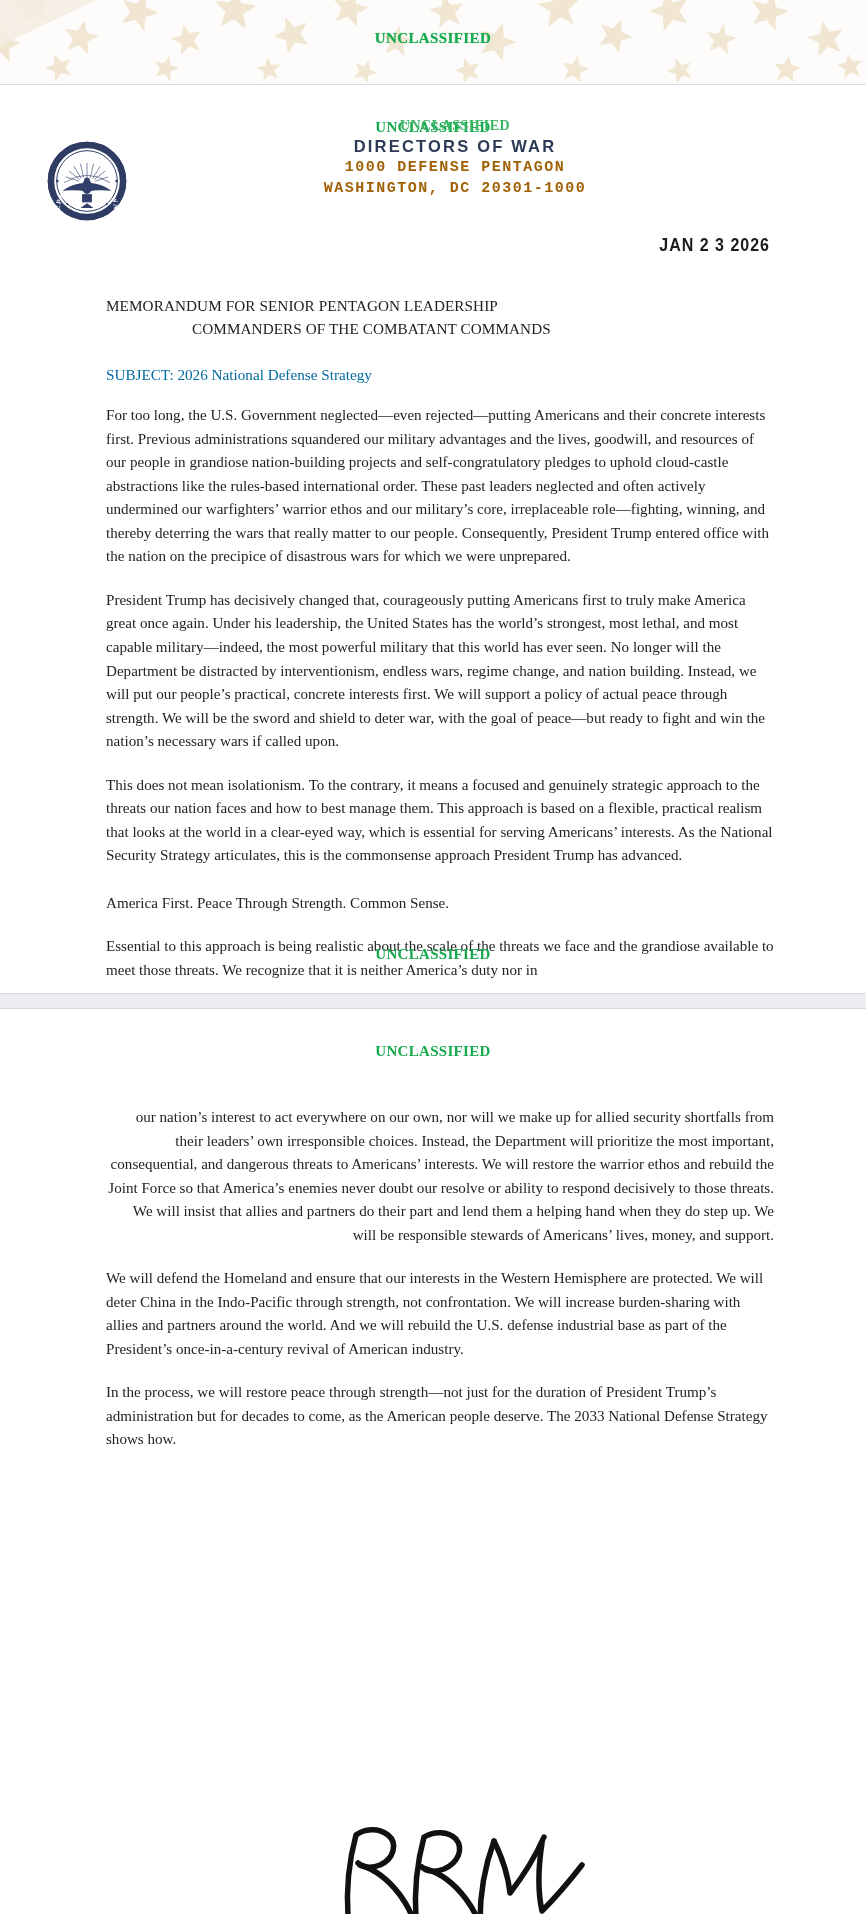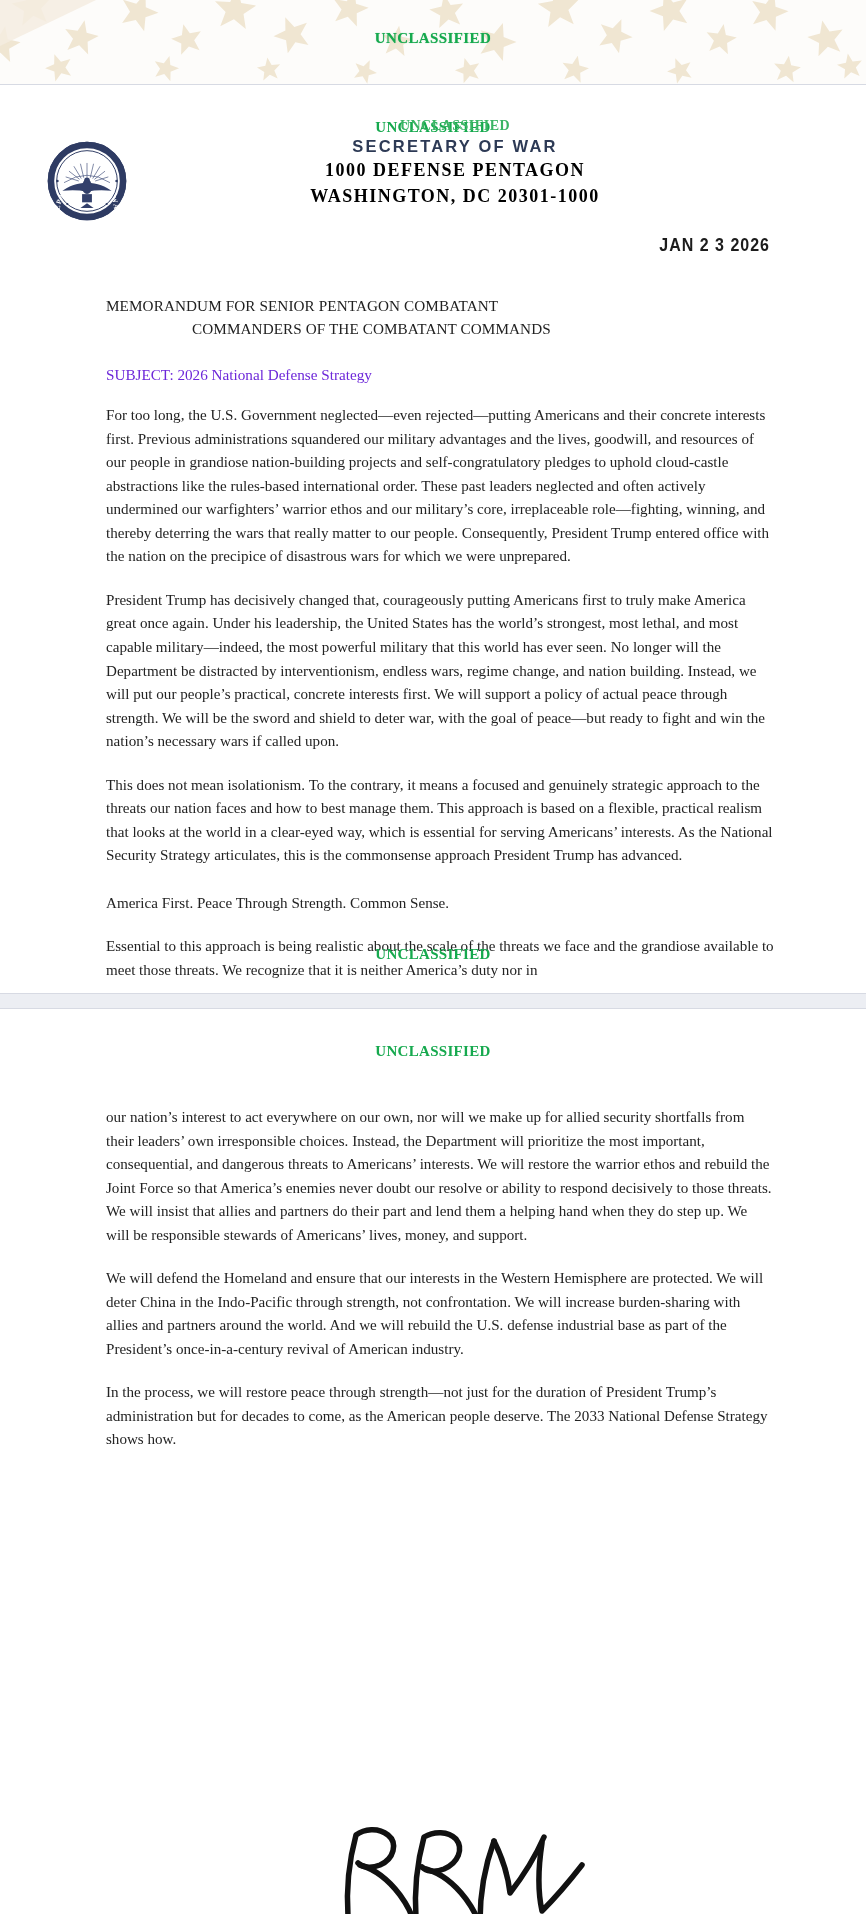--- a/index.html
+++ b/index.html
@@ -99,25 +99,25 @@
   }
   .lh-l1 {
     font-family: "Liberation Sans", sans-serif;
     font-size: 16.5px;
     font-weight: bold;
     letter-spacing: 2.2px;
     color: #2d3a55;
     line-height: 1.25;
   }
   .lh-l2, .lh-l3 {
-    font-family: Liberation Serif, serif;
-    font-size: 18px;
+    font-family: Liberation Mono, monospace;
+    font-size: 15px;
     font-weight: bold;
     letter-spacing: 1.5px;
-    color: #000000;
+    color: #a16207;
     line-height: 1.45;
   }
 
   .date-stamp {
     position: absolute;
     right: 96px;
     top: 118px;
     font-family: "Liberation Sans", sans-serif;
     font-weight: bold;
     font-size: 16px;
@@ -137,34 +137,34 @@
     line-height: 1.52;
     letter-spacing: .1px;
     color: #212121;
   }
   .memo-head .mh-line { white-space: nowrap; }
   .memo-head .mh-line.indent { padding-left: 86px; }
 
   .subject {
     margin-top: 26px;
     font-size: 15.2px;
-    color: #6d28d9;
+    color: #0369a1;
   }
 
   .para {
     margin-top: 20px;
     font-size: 15.1px;
     line-height: 1.56;
     text-align: left;
     color: #232323;
   }
   .para.bold { font-weight: normal; margin-top: 24px; }
 
   .page-2 .memo { padding-top: 0; }
-  .page-2 .para:first-of-type { margin-top: 4px; }
+  .page-2 .para:first-of-type { margin-top: 4px; text-align: right; }
   .body-2 { margin-top: 46px; }
 
   
   .signature {
     position: absolute;
     left: 330px;
     bottom: -6px;
     width: 300px;
     height: 120px;
   }
@@ -244,32 +244,32 @@
       <g fill="#2e3b63">
         <circle cx="14" cy="50" r="1.5"></circle>
           <circle cx="86" cy="50" r="1.5"></circle>
         <circle cx="26" cy="78" r="1.3"></circle>
           <circle cx="74" cy="78" r="1.3"></circle>
       </g>
     </svg>
 
     <div class="lh-text">
       <div class="lh-unclass">UNCLASSIFIED</div>
-      <div class="lh-l1">SECRETARY OF WAR</div>
+      <div class="lh-l1">DIRECTORS OF WAR</div>
       <div class="lh-l2">1000 DEFENSE PENTAGON</div>
       <div class="lh-l3">WASHINGTON, DC 20301-1000</div>
     </div>
 
     <div class="date-stamp">JAN 2 3 2026</div>
   </div>
 
   <div class="memo">
 
     <div class="memo-head">
-      <div class="mh-line">MEMORANDUM FOR SENIOR PENTAGON COMBATANT</div>
+      <div class="mh-line">MEMORANDUM FOR SENIOR PENTAGON LEADERSHIP</div>
       <div class="mh-line indent">COMMANDERS OF THE COMBATANT COMMANDS</div>
     </div>
 
     <div class="subject">SUBJECT: 2026 National Defense Strategy</div>
 
     <div class="para">For too long, the U.S. Government neglected—even rejected—putting Americans and their concrete interests first. Previous administrations squandered our military advantages and the lives, goodwill, and resources of our people in grandiose nation-building projects and self-congratulatory pledges to uphold cloud-castle abstractions like the rules-based international order. These past leaders neglected and often actively undermined our warfighters’ warrior ethos and our military’s core, irreplaceable role—fighting, winning, and thereby deterring the wars that really matter to our people. Consequently, President Trump entered office with the nation on the precipice of disastrous wars for which we were unprepared.</div>
     <div class="para">President Trump has decisively changed that, courageously putting Americans first to truly make America great once again. Under his leadership, the United States has the world’s strongest, most lethal, and most capable military—indeed, the most powerful military that this world has ever seen. No longer will the Department be distracted by interventionism, endless wars, regime change, and nation building. Instead, we will put our people’s practical, concrete interests first. We will support a policy of actual peace through strength. We will be the sword and shield to deter war, with the goal of peace—but ready to fight and win the nation’s necessary wars if called upon.</div>
     <div class="para">This does not mean isolationism. To the contrary, it means a focused and genuinely strategic approach to the threats our nation faces and how to best manage them. This approach is based on a flexible, practical realism that looks at the world in a clear-eyed way, which is essential for serving Americans’ interests. As the National Security Strategy articulates, this is the commonsense approach President Trump has advanced.</div>
 
     <div class="para bold">America First. Peace Through Strength. Common Sense.</div>

